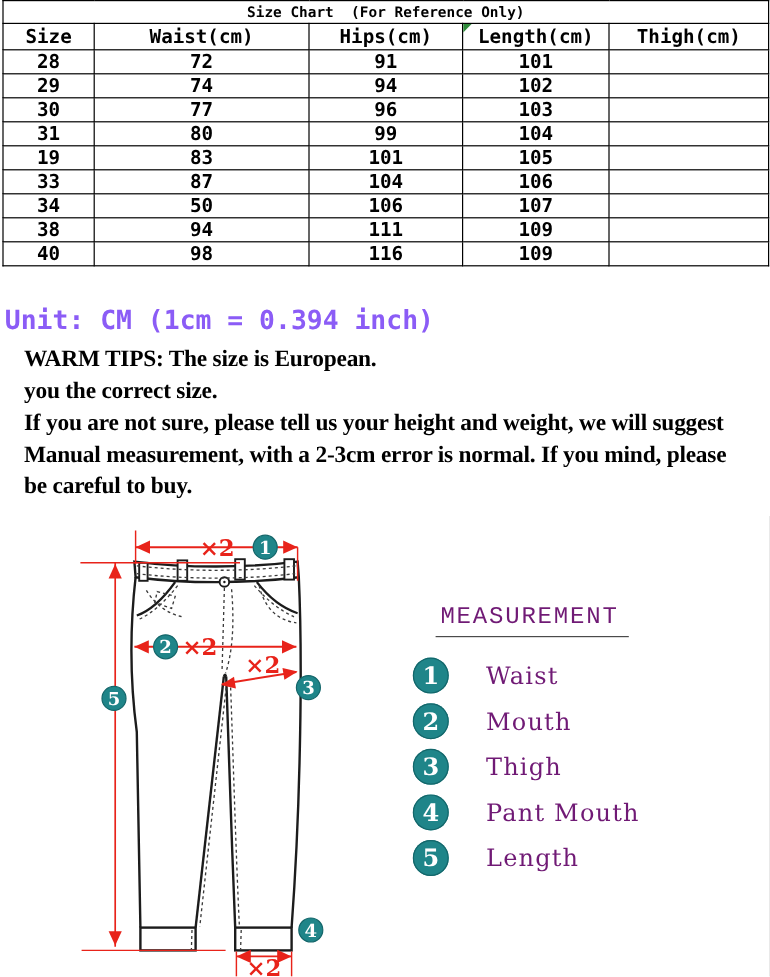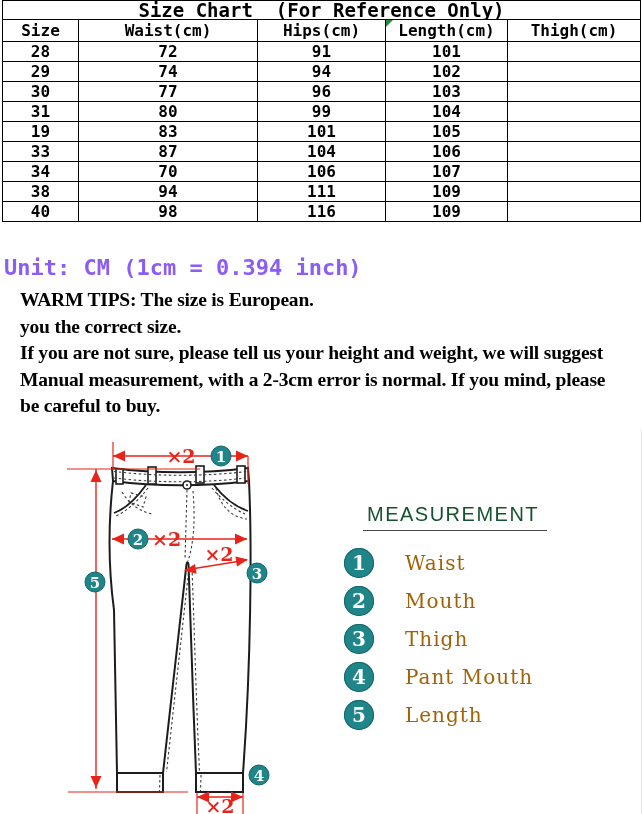--- a/index.html
+++ b/index.html
@@ -6,47 +6,47 @@
   .page{position:relative;width:642px;height:814px;background:#fff;overflow:hidden;
         font-family:"DejaVu Sans Mono",monospace;}
 
   
   .size-table{position:absolute;left:2px;top:0;width:638px;border-collapse:collapse;table-layout:fixed;}
   .size-table col.c0{width:76px}.size-table col.c1{width:179px}
   .size-table col.c2{width:128px}.size-table col.c3{width:122px}.size-table col.c4{width:133px}
   .size-table td,.size-table th{border:1.5px solid #000;padding:0;text-align:center;
         font:bold 16px "DejaVu Sans Mono",monospace;color:#000;height:19px;line-height:19px;
         overflow:hidden;position:relative;}
-  .size-table .table-title{height:18px;line-height:18px;font-size:19px;white-space:pre;border-bottom:1.5px solid #000;}
+  .size-table .table-title{height:18px;line-height:18px;font-size:12px;white-space:pre;border-bottom:1.5px solid #000;}
   .size-table thead th{height:21px;line-height:21px;text-align:center;}
   .excel-marker{position:absolute;left:0;top:0;width:0;height:0;display:block;
         border-left:7px solid #2e8b3a;border-bottom:7px solid transparent;}
 
   
   .unit-note{position:absolute;left:4px;top:255px;color:#8b5cf6;
         font:bold 22px "DejaVu Sans Mono",monospace;white-space:pre;}
   .tips{position:absolute;left:20px;top:287px;width:637px;color:#000;}
   .tip-line{font:bold 19.5px "Liberation Serif",serif;letter-spacing:-0.2px;
         line-height:26.5px;white-space:nowrap;}
 
   
   .diagram{position:absolute;left:0;top:430px;}
 
   
   .legend{position:absolute;left:344px;top:503px;width:260px;}
-  .legend-title{display:inline-block;margin-left:19px;font-family:Liberation Sans, sans-serif;
-        font-size:20px;letter-spacing:1.5px;color:#14532d;border-bottom:1.5px solid #4a4a4a;
+  .legend-title{display:inline-block;margin-left:19px;font-family:Liberation Mono, monospace;
+        font-size:20px;letter-spacing:1.5px;color:#701a75;border-bottom:1.5px solid #4a4a4a;
         padding:0 8px 4px 4px;}
   .legend-items{margin-top:13px;}
   .legend-item{height:38px;display:flex;align-items:center;}
   .legend-circle{width:30px;height:30px;border-radius:50%;background:#1f8589;
         box-shadow:inset 0 0 0 1px #14666a;color:#fff;display:flex;align-items:center;
         justify-content:center;font:bold 20px "DejaVu Serif",serif;}
   .legend-label{margin-left:31px;font-family:"DejaVu Serif",serif;font-size:20px;
-        color:#a16207;letter-spacing:1px;}
+        color:#701a75;letter-spacing:1px;}
 
   .right-edge{position:absolute;right:0;top:430px;width:1px;height:384px;background:#e4e4e4;}
 </style>
 </head>
 <body>
 
 <div class="page">
 
   <table class="size-table">
     <colgroup>
@@ -106,21 +106,21 @@
         </tr>
         <tr>
           <td>33</td>
           <td>87</td>
           <td>104</td>
           <td>106</td>
           <td></td>
         </tr>
         <tr>
           <td>34</td>
-          <td>70</td>
+          <td>50</td>
           <td>106</td>
           <td>107</td>
           <td></td>
         </tr>
         <tr>
           <td>38</td>
           <td>94</td>
           <td>111</td>
           <td>109</td>
           <td></td>

